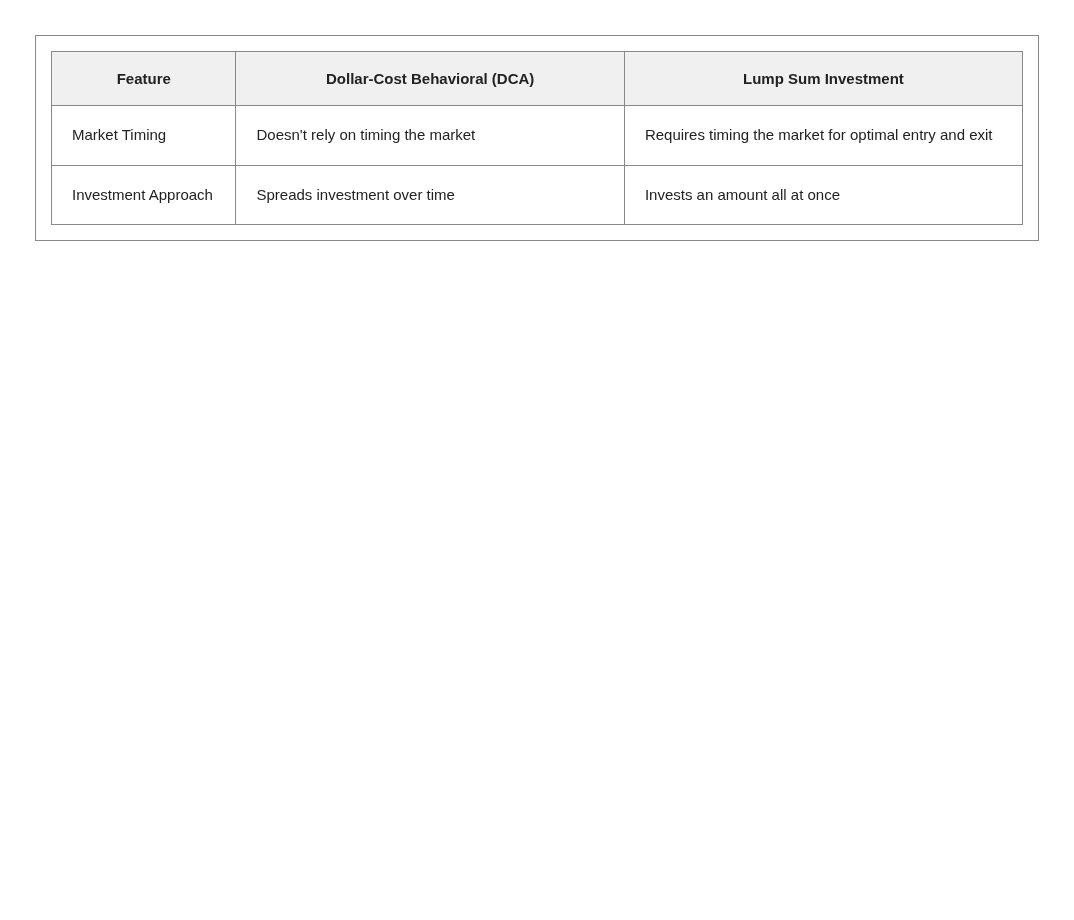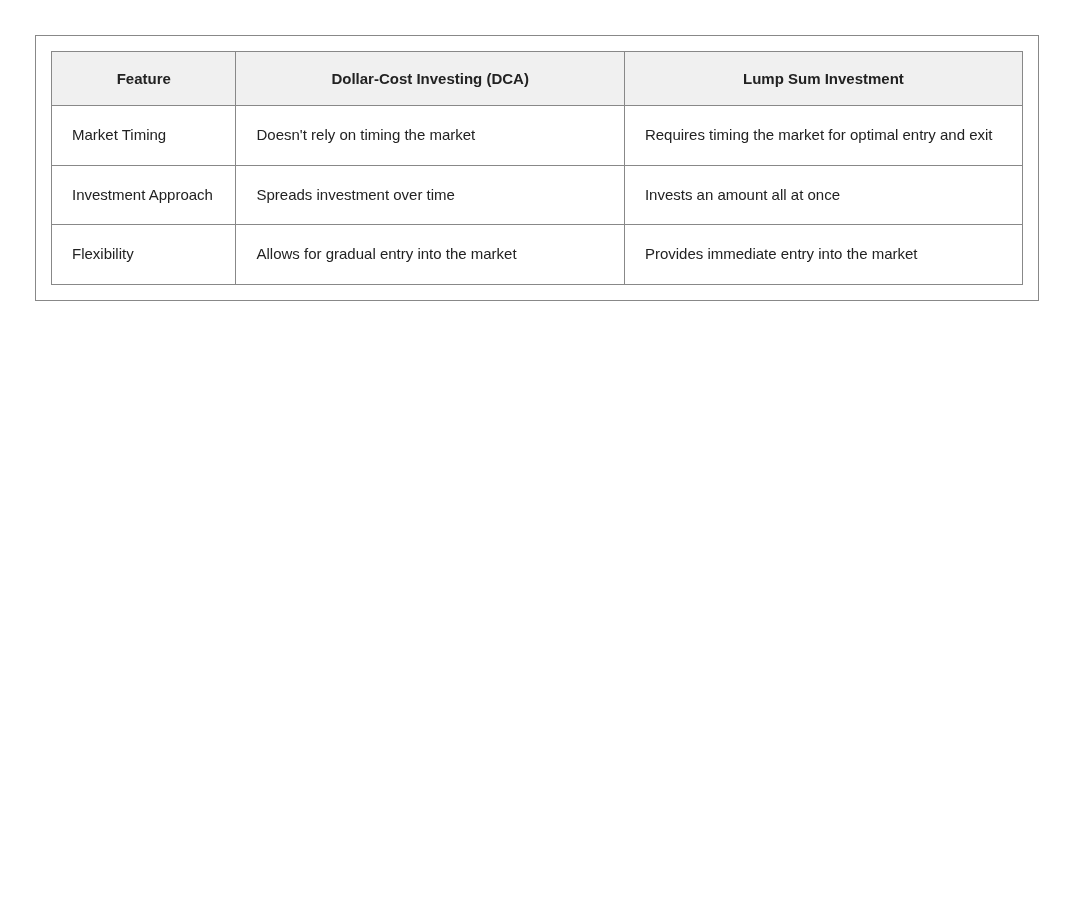--- a/index.html
+++ b/index.html
@@ -62,35 +62,30 @@
     }
   </style>
 </head>
 <body>
 
 <div class="table-wrapper">
   <table>
     <thead>
       <tr>
         <th class="col-feature">Feature</th>
-        <th class="col-dca">Dollar-Cost Investing (DCA)</th>
+        <th class="col-dca">Dollar-Cost Behavioral (DCA)</th>
         <th class="col-lump">Lump Sum Investment</th>
       </tr>
     </thead>
     <tbody id="table-body">
     <tr>
           <td class="col-feature">Market Timing</td>
           <td class="col-dca">Doesn't rely on timing the market</td>
           <td class="col-lump">Requires timing the market for optimal entry and exit</td>
         </tr>
         <tr>
           <td class="col-feature">Investment Approach</td>
           <td class="col-dca">Spreads investment over time</td>
           <td class="col-lump">Invests an amount all at once</td>
         </tr>
-        <tr>
-          <td class="col-feature">Flexibility</td>
-          <td class="col-dca">Allows for gradual entry into the market</td>
-          <td class="col-lump">Provides immediate entry into the market</td>
-        </tr>
       </tbody>
   </table>
 </div>
 
 </body></html>

